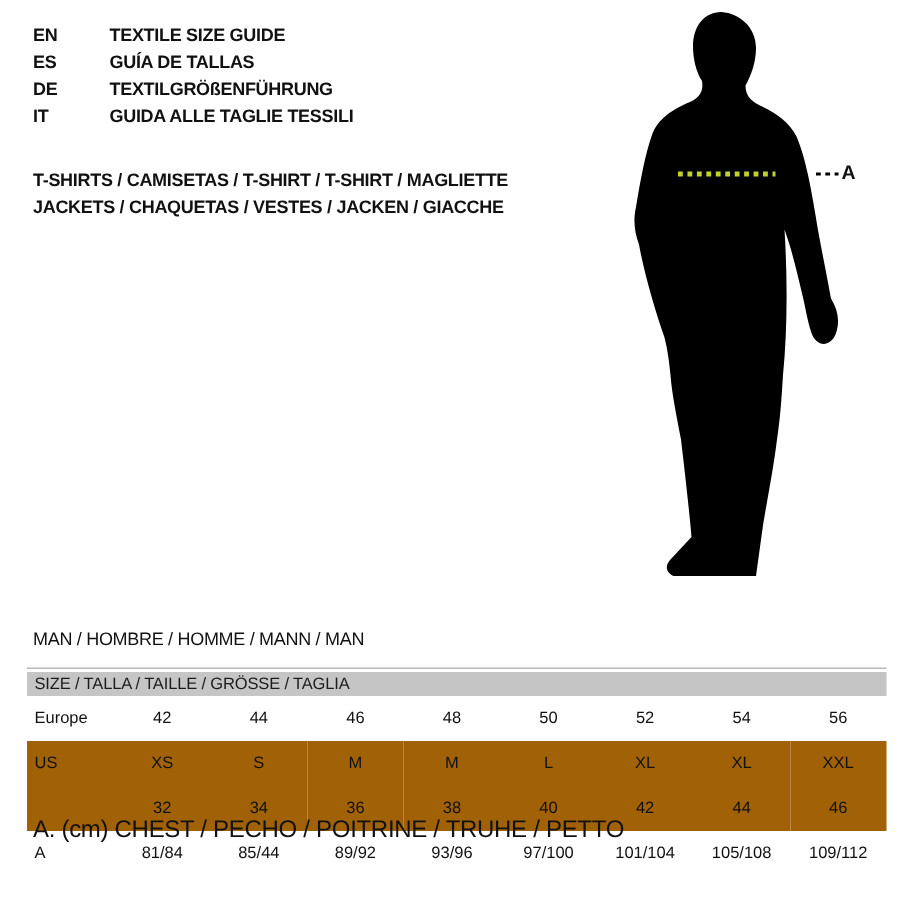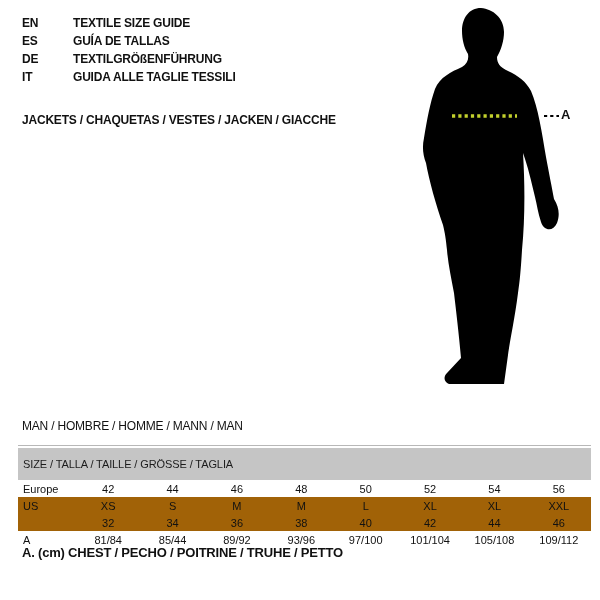--- a/index.html
+++ b/index.html
@@ -18,29 +18,29 @@
   .figure-wrap{position:absolute;left:418px;top:5px;width:150px;height:385px;}
   .measure-label{position:absolute;left:561px;top:107px;font-size:13px;font-weight:bold;}
   
   .section-title{position:absolute;left:22px;top:419px;font-size:12px;font-weight:normal;letter-spacing:-0.2px;}
   
   .table-rule{position:absolute;left:18px;top:445px;width:573px;height:1px;background:#b8b8b8;}
   table.size-table{
     position:absolute;left:18px;top:448px;width:573px;
     border-collapse:collapse;table-layout:fixed;font-size:11px;
   }
-  table.size-table td{padding:0;height:17px;text-align:center;vertical-align:middle;}
+  table.size-table td{padding:0;height:30px;text-align:center;vertical-align:middle;}
   table.size-table td.rowlabel{text-align:left;padding-left:5px;}
   table.size-table tr.thead td{
-    background:#c5c5c5;height:32px;text-align:left;padding-left:5px;
+    background:#c5c5c5;height:16px;text-align:left;padding-left:5px;
     letter-spacing:-0.1px;color:#1c1c1c;
   }
   table.size-table tr.shaded td{background:#a16207;}
   
-  .footnote{position:absolute;left:22px;top:545px;font-size:13px;font-weight:bold;letter-spacing:-0.2px;}
+  .footnote{position:absolute;left:22px;top:545px;font-size:16px;font-weight:normal;letter-spacing:-0.2px;}
 </style>
 </head>
 <body>
 
 <div class="lang-block">
   <div class="lang-row">
     <span class="lang-code">EN</span>
     <span>TEXTILE SIZE GUIDE</span>
   </div>
   <div class="lang-row">
@@ -51,20 +51,21 @@
     <span class="lang-code">DE</span>
     <span>TEXTILGRÖßENFÜHRUNG</span>
   </div>
   <div class="lang-row">
     <span class="lang-code">IT</span>
     <span>GUIDA ALLE TAGLIE TESSILI</span>
   </div>
 </div>
 
 <div class="cats">
+  <div>T-SHIRTS / CAMISETAS / T-SHIRT / T-SHIRT / MAGLIETTE</div>
   <div>JACKETS / CHAQUETAS / VESTES / JACKEN / GIACCHE</div>
 </div>
 
 <div class="figure-wrap">
   <svg width="150" height="385" viewBox="0 0 150 385" xmlns="http://www.w3.org/2000/svg">
     <path fill="#000000" d="
       M 63 3
       C 75 4, 86 13, 86 27
       C 86 36, 83 45, 79 52
       C 79 58, 82 62, 88 65

